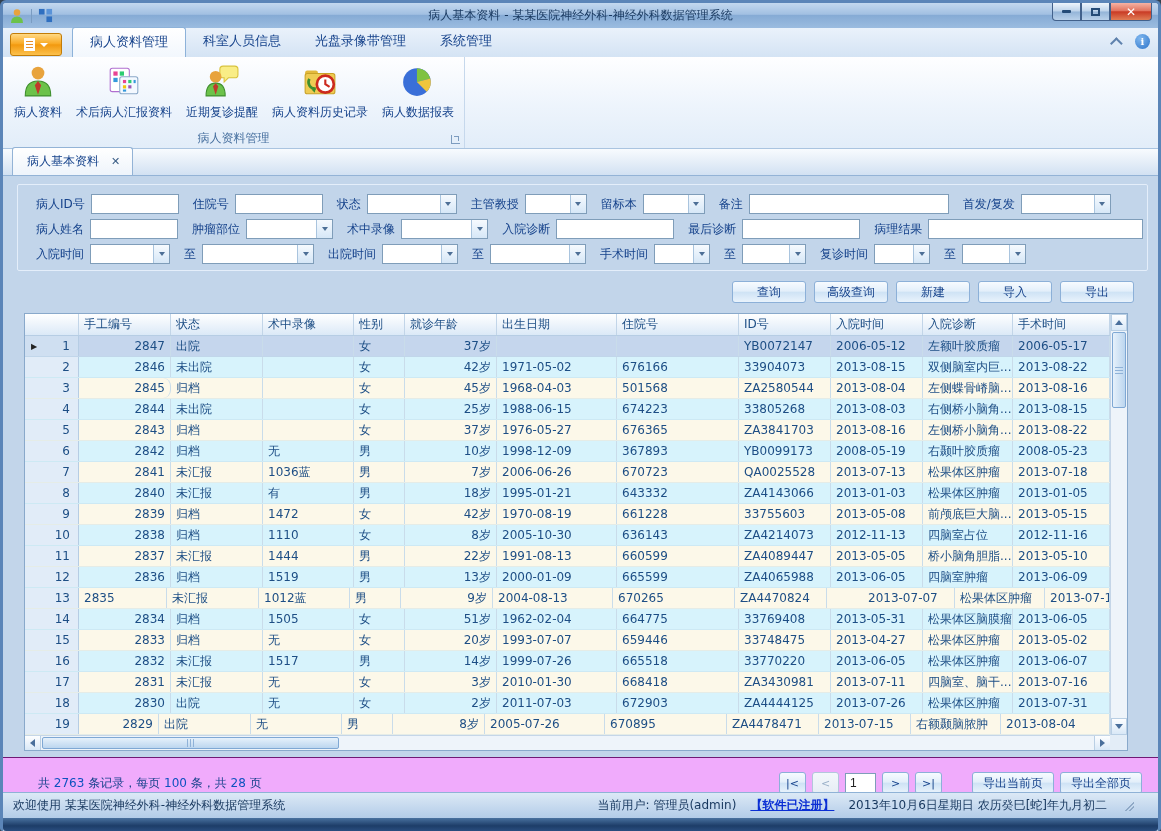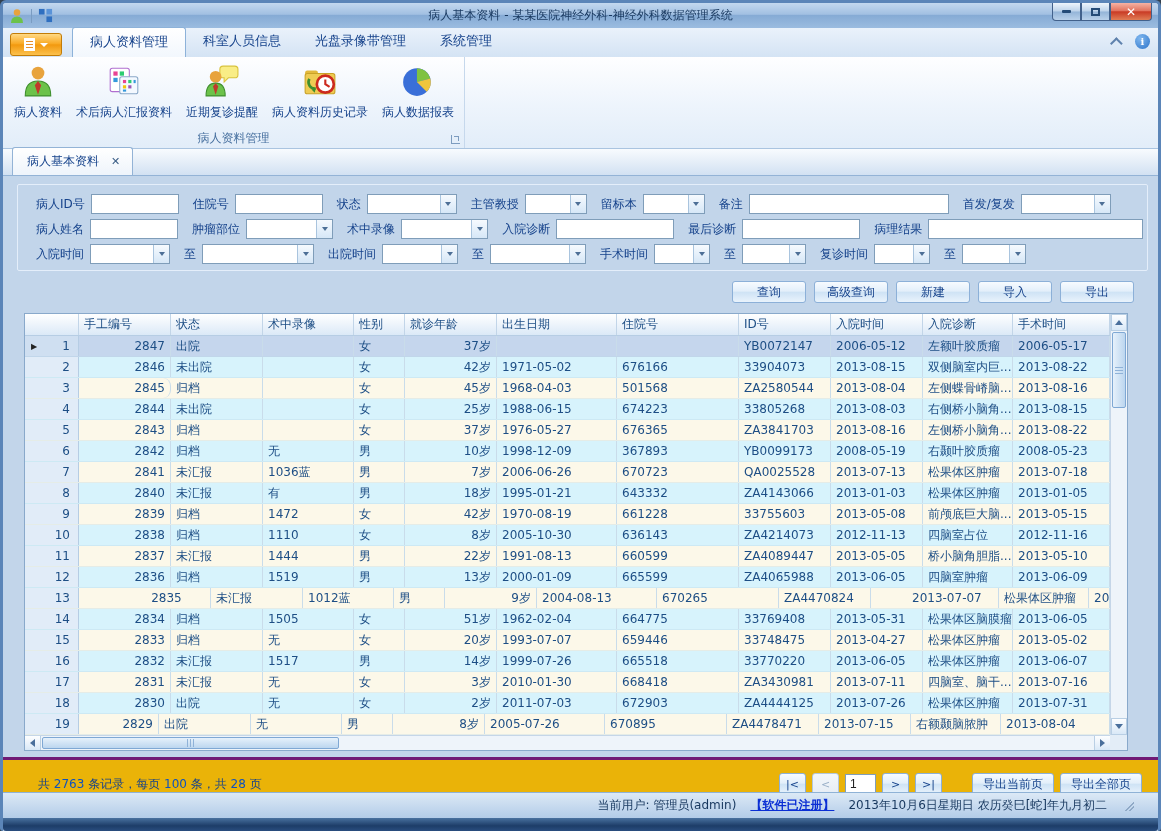--- a/index.html
+++ b/index.html
@@ -107,21 +107,21 @@
 .vthumb .grip { width:8px; height:7px; background:repeating-linear-gradient(180deg,#8fb2d8 0 1px,transparent 1px 3px); }
 .hscroll { position:absolute; left:0; right:17px; bottom:0; height:15px; background:#eef4fa; border-top:1px solid #c5d6e8; display:flex; align-items:center; }
 .hbtn { width:16px; height:14px; background:linear-gradient(#fdfeff,#d9e8f7); border-right:1px solid #b9cfe4; display:flex; align-items:center; justify-content:center; flex:none; }
 .hbtn.right { border-right:none; border-left:1px solid #b9cfe4; margin-left:auto; }
 .hthumb { width:297px; height:12px; margin-left:1px; border:1px solid #7fa8d4; border-radius:2px;
   background:linear-gradient(180deg,#e6f1fb,#bcd6ef); display:flex; align-items:center; justify-content:center; flex:none; }
 .hthumb .grip { width:7px; height:8px; background:repeating-linear-gradient(90deg,#8fb2d8 0 1px,transparent 1px 3px); }
 .corner { position:absolute; right:0; bottom:0; width:17px; height:15px; background:#e3edf7; }
 
 
-.pager { flex:1; min-height:34px; background:#eab308; margin-top:6px; display:flex; align-items:center; padding:16px 16px 0 35px; border-top:3px solid #701a75; }
+.pager { flex:1; min-height:34px; background:#f0abfc; margin-top:6px; display:flex; align-items:center; padding:16px 16px 0 35px; border-top:1px solid #701a75; }
 .summary { color:#15428b; }
 .summary .blue { color:#0d52bf; }
 .pager-right { margin-left:auto; display:flex; align-items:center; gap:6px; }
 .nav-btn { min-width:27px; width:27px; padding:0; font-size:11px; }
 .nav-btn.disabled { color:#9ab0c8; background:linear-gradient(#f3f7fb,#e6edf5); border-color:#b3c7dc; }
 .page-input { width:31px; height:21px; border:1px solid #7f9db9; padding:0 4px; font-size:12px; color:#222; }
 .export-btn { min-width:82px; }
 .gap { width:18px; }
 
 
@@ -607,21 +607,21 @@
               <div class="g-cell" style="width: 92px;">ZA4065988</div>
               <div class="g-cell" style="width: 92px;">2013-06-05</div>
               <div class="g-cell" style="width: 90px;">四脑室肿瘤</div>
               <div class="g-cell" style="flex: 1 1 0%;">2013-06-09</div>
             </div>
             <div class="g-row cream">
               <div class="rownum">
                 <span class="ind"></span>
                 <span class="num">13</span>
               </div>
-              <div class="g-cell" style="width: 88px; text-align: center; margin-left: 44px;">2835</div>
+              <div class="g-cell" style="width: 88px; text-align: left;">2835</div>
               <div class="g-cell" style="width: 92px;">未汇报</div>
               <div class="g-cell" style="width: 91px;">1012蓝</div>
               <div class="g-cell" style="width: 51px;">男</div>
               <div class="g-cell" style="width: 92px; text-align: right;">9岁</div>
               <div class="g-cell" style="width: 120px;">2004-08-13</div>
               <div class="g-cell" style="width: 122px;">670265</div>
               <div class="g-cell" style="width: 92px;">ZA4470824</div>
               <div class="g-cell" style="width: 92px; margin-left: 36px;">2013-07-07</div>
               <div class="g-cell" style="width: 90px;">松果体区肿瘤</div>
               <div class="g-cell" style="flex: 1 1 0%;">2013-07-10</div>
@@ -768,20 +768,21 @@
             <div class="btn nav-btn">&gt;|</div>
           </div>
         <span class="gap"></span>
         <div class="btn export-btn">导出当前页</div>
         <div class="btn export-btn">导出全部页</div>
       </div>
     </div>
   </div>
 
   <div class="statusbar">
+    <span>欢迎使用 某某医院神经外科-神经外科数据管理系统</span>
     <div class="sb-right">
       <span>当前用户: 管理员(admin)</span>
       <span class="registered">【软件已注册】</span>
       <span>2013年10月6日星期日 农历癸巳[蛇]年九月初二</span>
       <span class="grip3"></span>
     </div>
   </div>
 
   <div class="bottom-edge"></div>
 </div>

